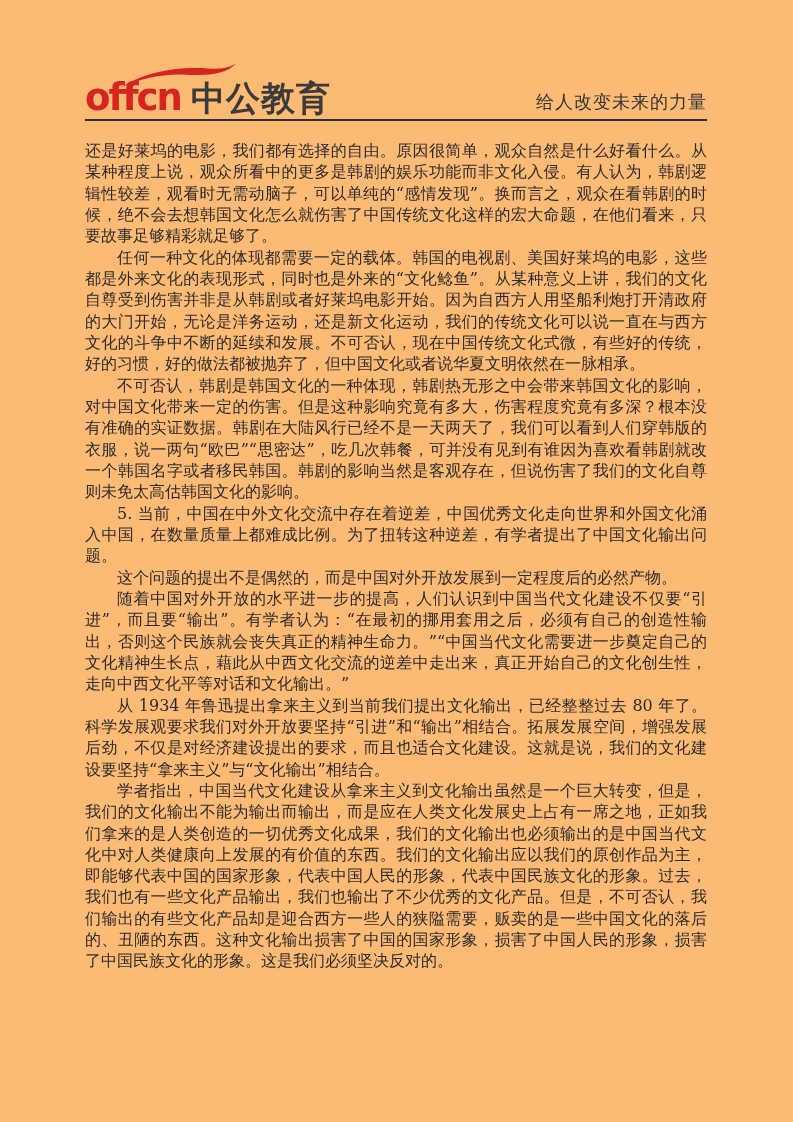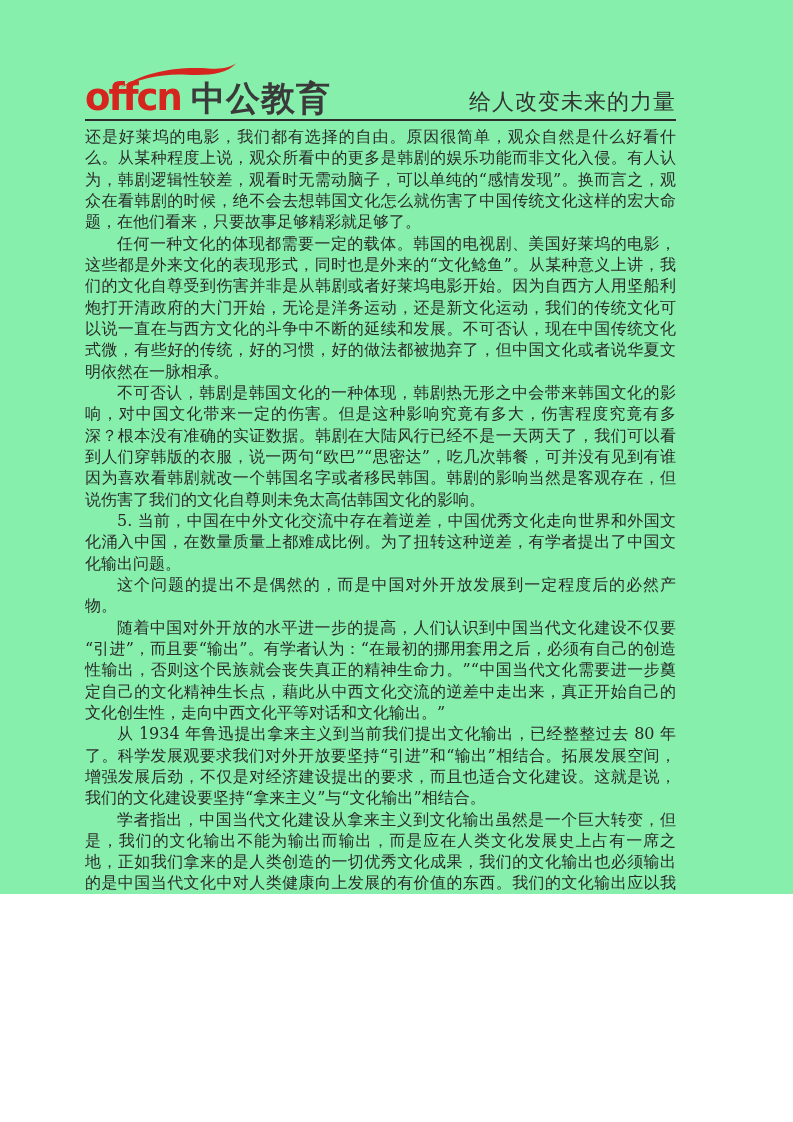--- a/index.html
+++ b/index.html
@@ -1,22 +1,22 @@
 <!DOCTYPE html>
 <html lang="zh"><head>
 <meta charset="utf-8">
 <style>
   html,body{margin:0;padding:0;background:#ffffff;}
   .page{
     position:relative;
-    width:793px;height:894px;
+    width:793px;height:1122px;
     margin:0 auto;
-    background:#86efac;
+    background:#fdba74;
     box-sizing:border-box;
-    padding:0 117px 0 85px;
+    padding:0 86px 0 85px;
     overflow:hidden;
   }
   
   header{
     display:flex;
     justify-content:space-between;
     align-items:flex-end;
     padding-top:50px;
     height:66px;
   }
@@ -44,35 +44,35 @@
   }
   .cnname{
     font-family:"DejaVu Sans","Liberation Sans",sans-serif;
     font-weight:bold;
     font-size:34px;
     color:#3a3a3a;
     line-height:1;
     letter-spacing:1px;
   }
   .tagline{
-    font-family:Liberation Serif, serif;
-    font-size:22px;
+    font-family:Liberation Mono, monospace;
+    font-size:18px;
     color:#333333;
     line-height:1.1;
     padding-bottom:2px;
     letter-spacing:1px;
   }
   .rule{
     margin-top:3px;
     border-top:2px solid #2f2f2f;
     height:0;
   }
   
   .doc{
-    margin-top:5px;
+    margin-top:19px;
     font-family:"DejaVu Serif","Liberation Serif",serif;
     font-size:16px;
     line-height:21.33px;
     color:#2b2b2b;
     text-align:justify;
   }
   .doc p{
     margin:0;
     text-indent:2em;
     word-break:break-all;

